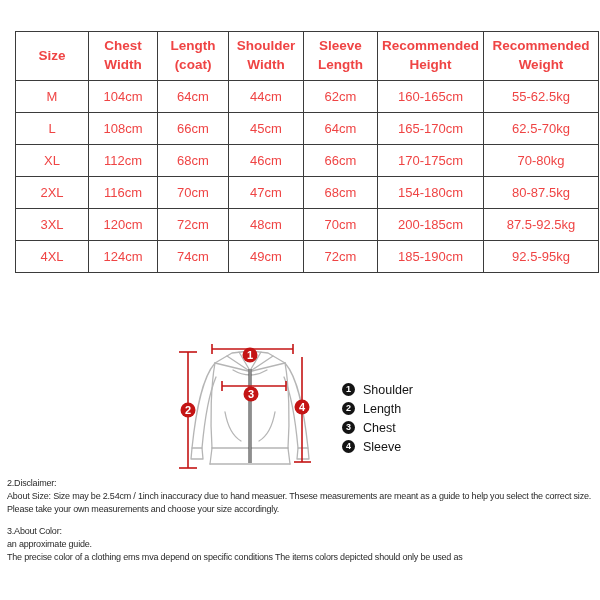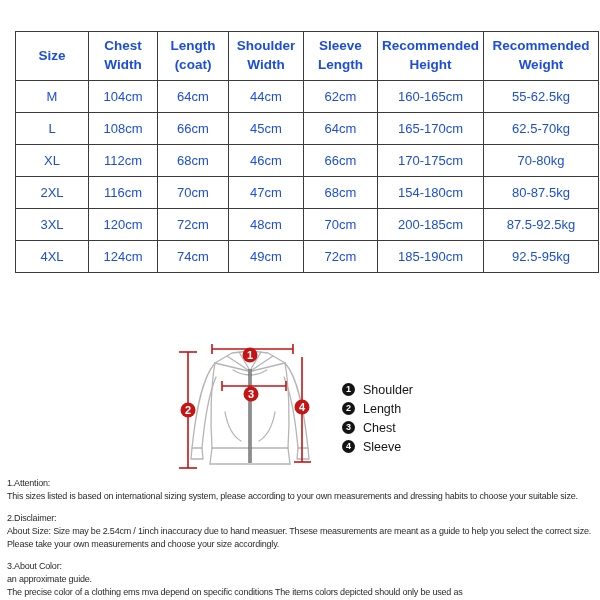--- a/index.html
+++ b/index.html
@@ -3,21 +3,21 @@
 <meta charset="utf-8">
 <style>
   html,body { margin:0; padding:0; background:#ffffff; }
   body { width:600px; height:600px; font-family:"Liberation Sans", sans-serif; }
   .canvas { position:relative; width:600px; height:600px; background:#fff; overflow:hidden; }
 
   
   table.size-table {
     position:absolute; left:15px; top:31px;
     width:583px; border-collapse:collapse; table-layout:fixed;
-    color:#1d4ed8;
+    color:#ef4444;
   }
   .size-table th, .size-table td {
     border:1px solid #3b3b3b; text-align:center; vertical-align:middle; padding:0;
     overflow:hidden;
   }
   .size-table th {
     height:48px; font-size:13.5px; font-weight:bold; white-space:pre-line; line-height:1.4;
   }
   .size-table tbody td { height:31px; font-size:13px; }
   .size-table tr.note-row td {
@@ -220,24 +220,20 @@
       <span class="legend-label">Chest</span>
     </div>
     <div class="legend-item">
       <span class="legend-num">4</span>
       <span class="legend-label">Sleeve</span>
     </div>
   </div>
 
   <div class="notes">
     <div class="note-section">
-      <div class="note-heading">1.Attention:</div>
-      <div class="note-line">This sizes listed is based on international sizing system, please according to your own measurements and dressing habits to choose your suitable size.</div>
-    </div>
-    <div class="note-section">
       <div class="note-heading">2.Disclaimer:</div>
       <div class="note-line">About Size: Size may be 2.54cm / 1inch inaccuracy due to hand measuer. Thsese measurements are meant as a guide to help you select the correct size.</div>
       <div class="note-line">Please take your own measurements and choose your size accordingly.</div>
     </div>
     <div class="note-section">
       <div class="note-heading">3.About Color:</div>
       <div class="note-line">an approximate guide.</div>
       <div class="note-line">The precise color of a clothing ems mva depend on specific conditions The items colors depicted should only be used as</div>
     </div>
   </div>

